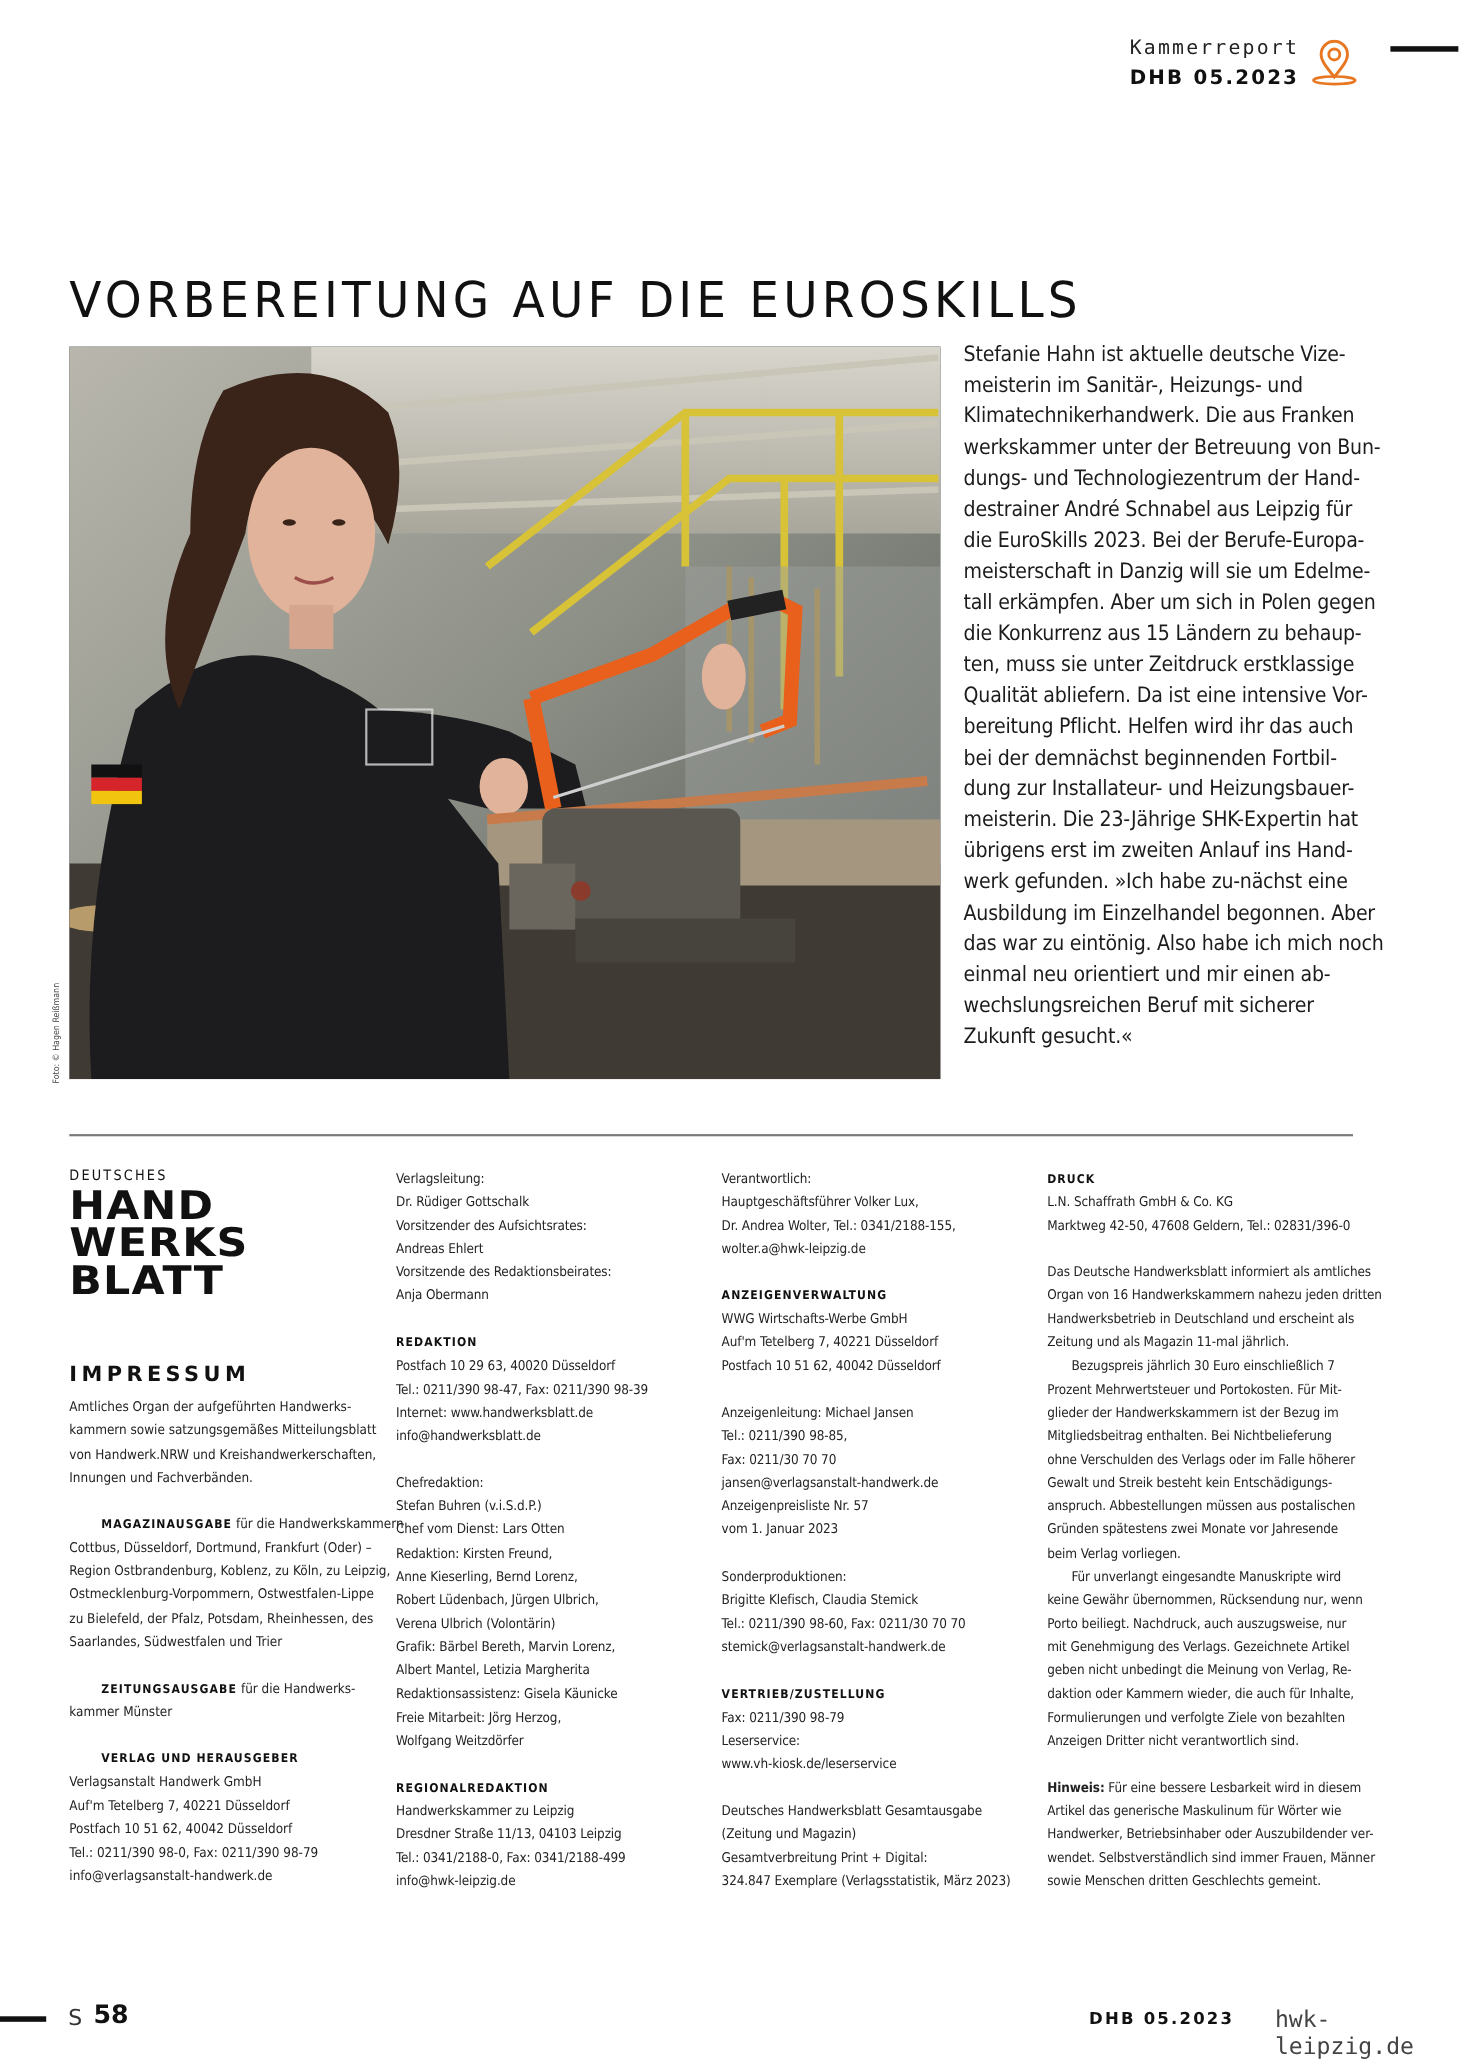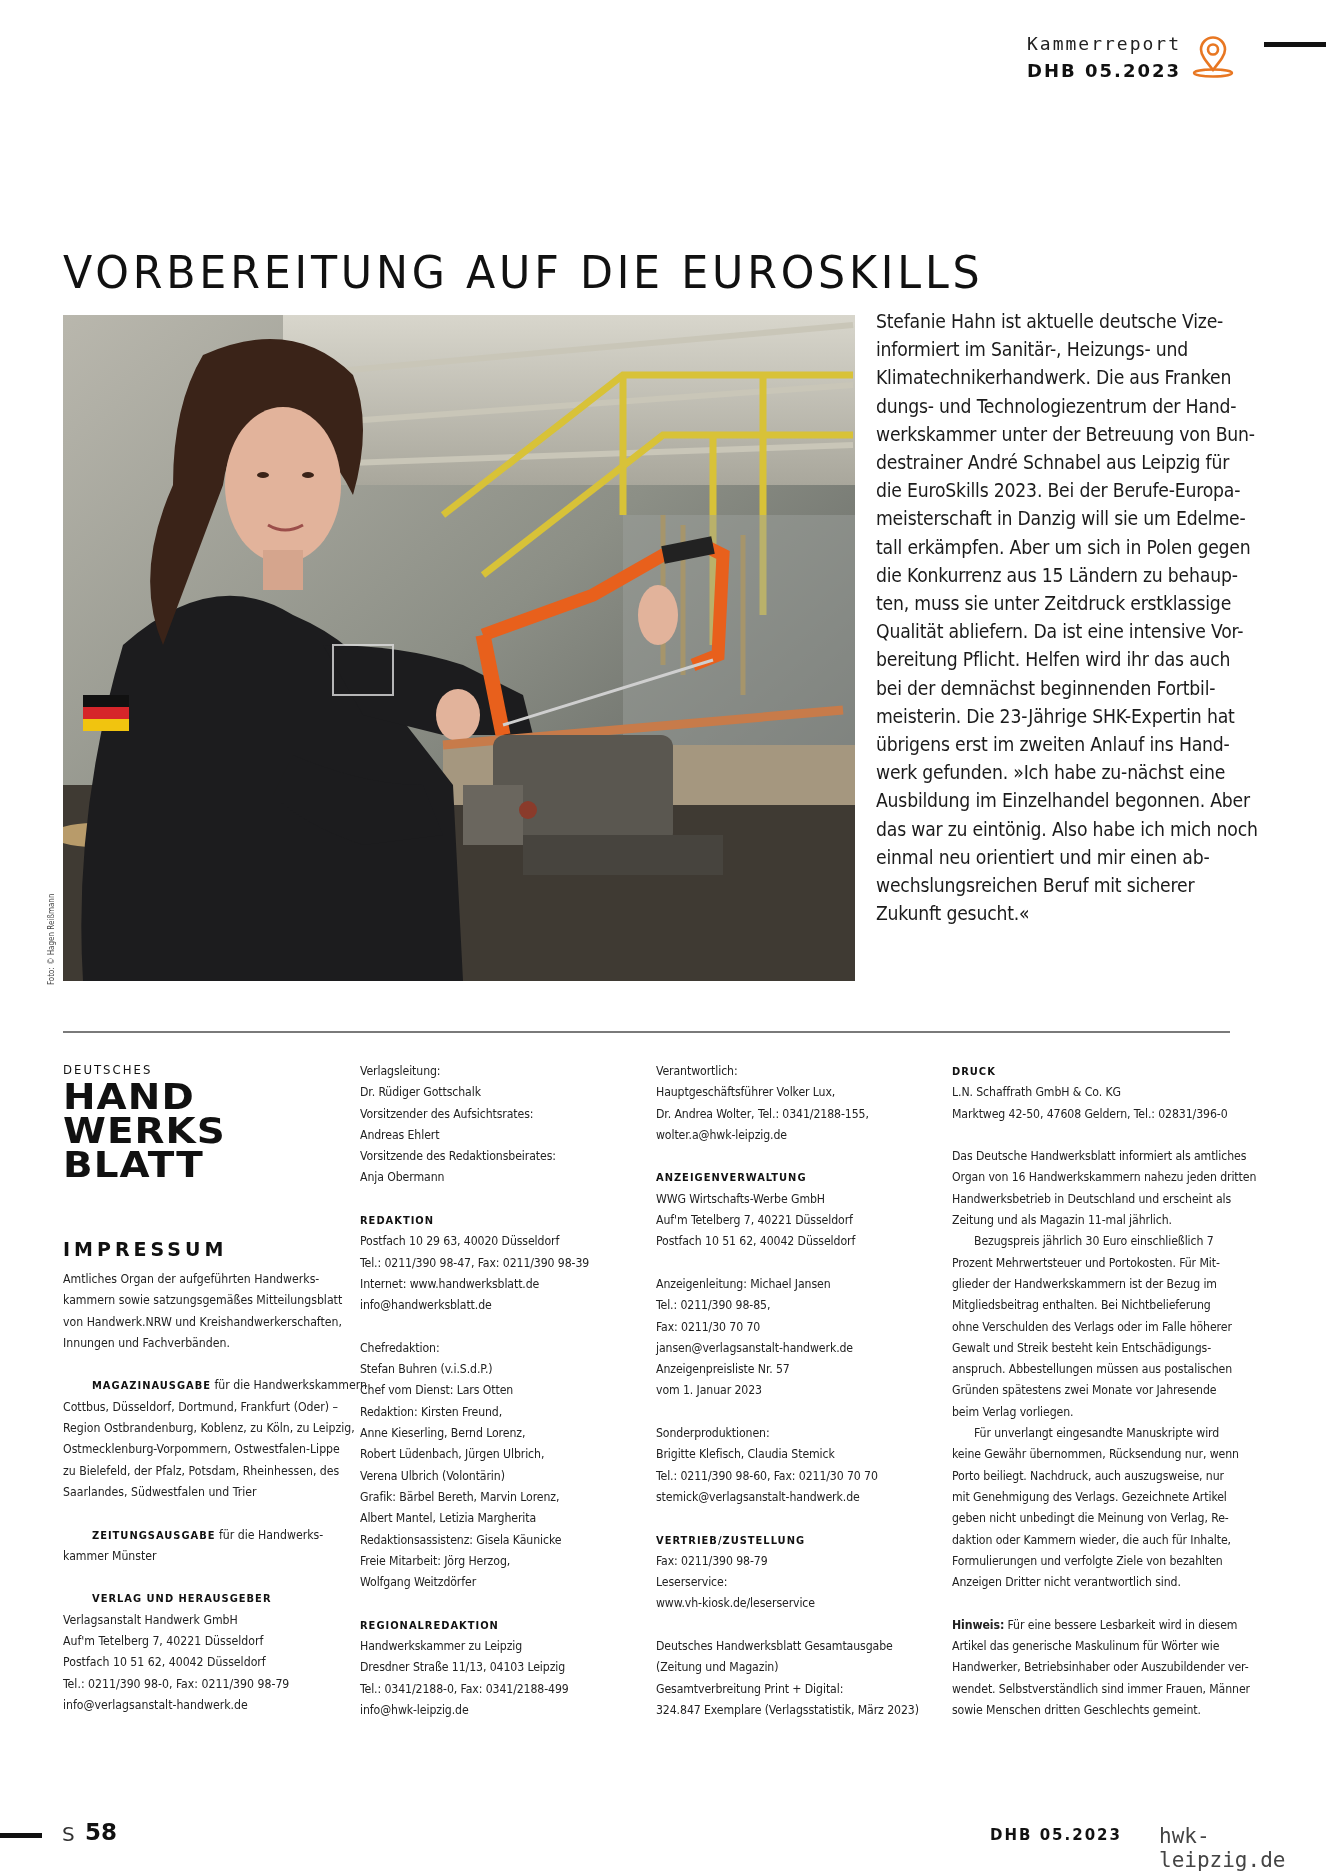--- a/index.html
+++ b/index.html
@@ -141,33 +141,34 @@
     <rect x="430" y="420" width="180" height="110" rx="12" fill="#5a5750"></rect>
     <rect x="400" y="470" width="60" height="60" fill="#6a665e"></rect>
     <circle cx="465" cy="495" r="9" fill="#8a3b2b"></circle>
     <rect x="460" y="520" width="200" height="40" fill="#47443e"></rect>
   </svg>
 </div>
 <div class="photo-credit">Foto: © Hagen Reißmann</div>
 
 <div class="lede">
   <span>Stefanie Hahn ist aktuelle deutsche Vize-</span>
-  <span>informiert im Sanitär-, Heizungs- und</span>
+  <span>meisterin im Sanitär-, Heizungs- und</span>
   <span>Klimatechnikerhandwerk. Die aus Franken</span>
+  <span>werkskammer unter der Betreuung von Bun-</span>
   <span>dungs- und Technologiezentrum der Hand-</span>
-  <span>werkskammer unter der Betreuung von Bun-</span>
   <span>destrainer André Schnabel aus Leipzig für</span>
   <span>die EuroSkills 2023. Bei der Berufe-Europa-</span>
   <span>meisterschaft in Danzig will sie um Edelme-</span>
   <span>tall erkämpfen. Aber um sich in Polen gegen</span>
   <span>die Konkurrenz aus 15 Ländern zu behaup-</span>
   <span>ten, muss sie unter Zeitdruck erstklassige</span>
   <span>Qualität abliefern. Da ist eine intensive Vor-</span>
   <span>bereitung Pflicht. Helfen wird ihr das auch</span>
   <span>bei der demnächst beginnenden Fortbil-</span>
+  <span>dung zur Installateur- und Heizungsbauer-</span>
   <span>meisterin. Die 23-Jährige SHK-Expertin hat</span>
   <span>übrigens erst im zweiten Anlauf ins Hand-</span>
   <span>werk gefunden. »Ich habe zu-nächst eine</span>
   <span>Ausbildung im Einzelhandel begonnen. Aber</span>
   <span>das war zu eintönig. Also habe ich mich noch</span>
   <span>einmal neu orientiert und mir einen ab-</span>
   <span>wechslungsreichen Beruf mit sicherer</span>
   <span>Zukunft gesucht.«</span>
 </div>
 

